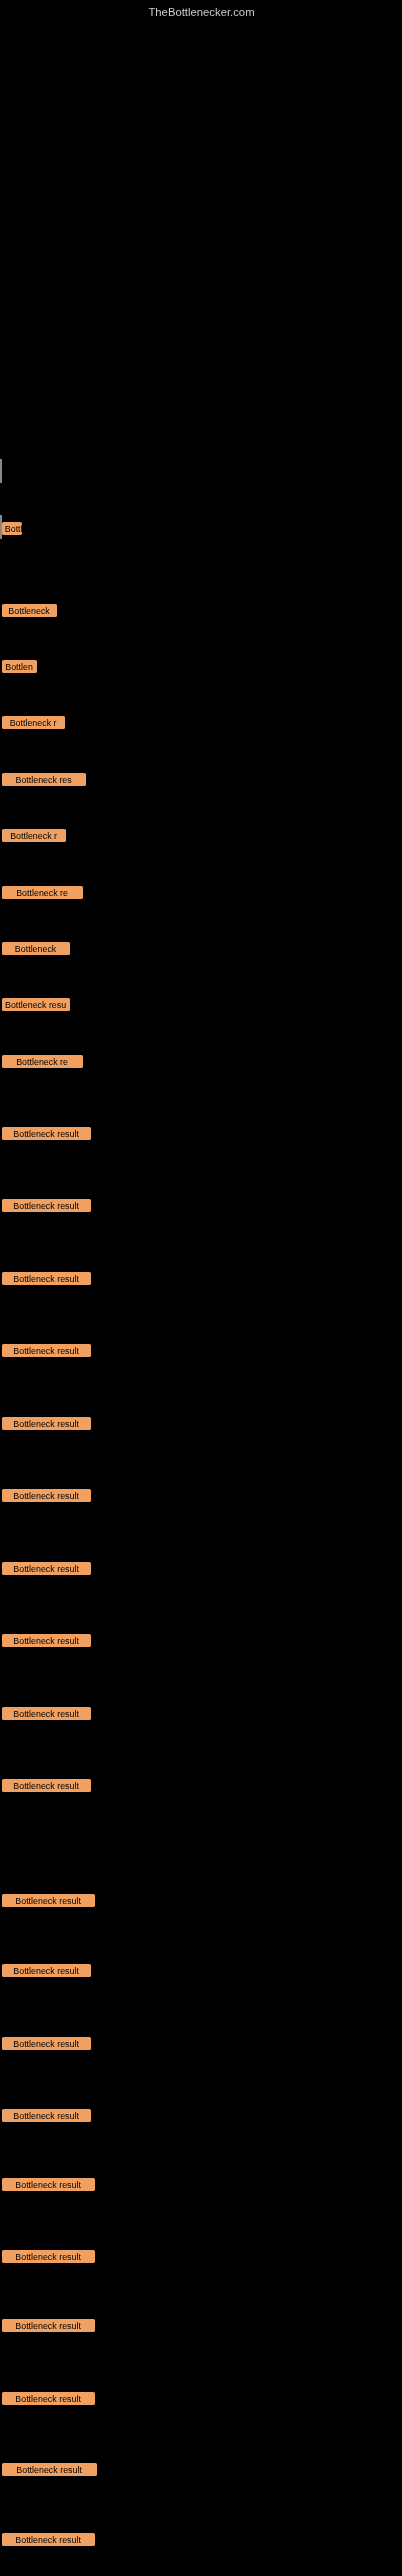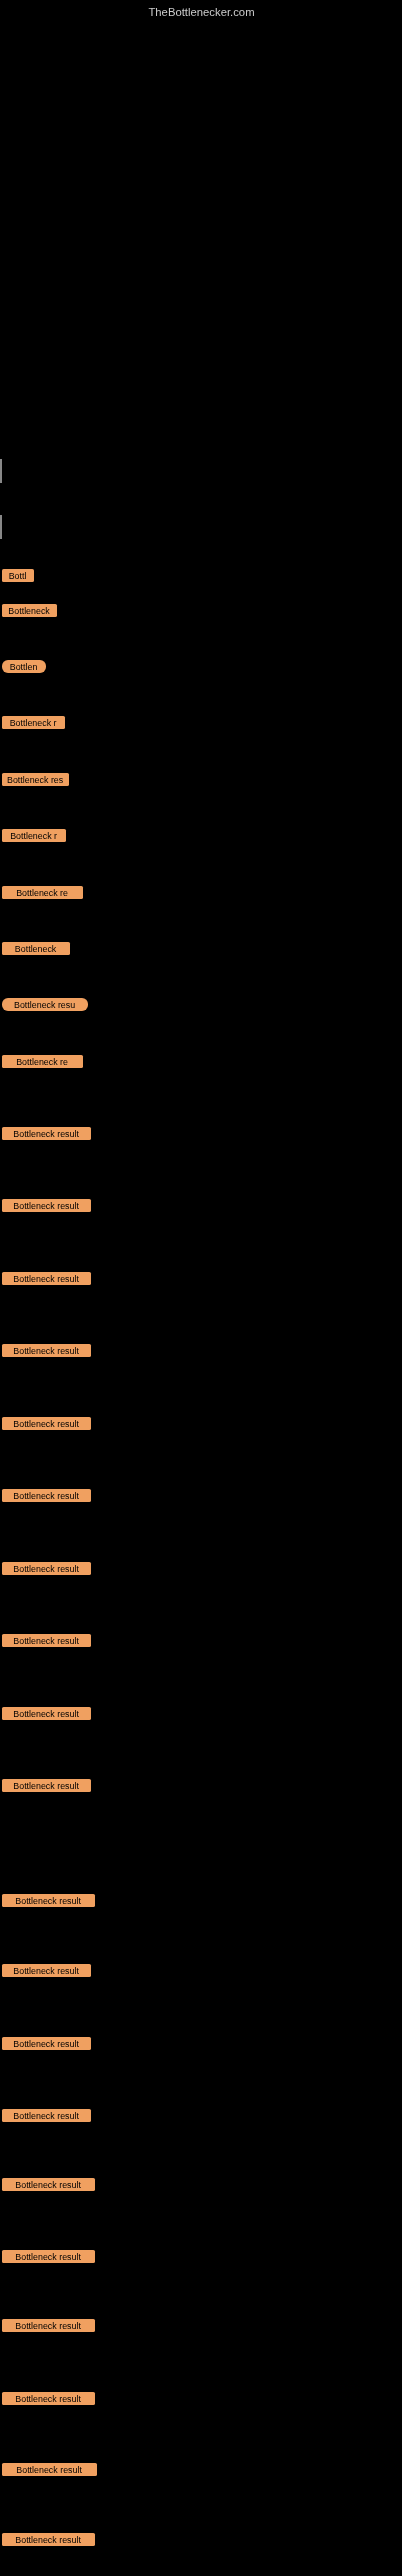--- a/index.html
+++ b/index.html
@@ -51,29 +51,29 @@
   </style>
 </head>
 <body>
 
 <span class="site-title">TheBottlenecker.com</span>
 
 <div id="items-container"></div>
 
 <div class="cursor-line" style="top: 459px;"></div>
 <div class="cursor-line" style="top: 515px;"></div>
-<div class="bottleneck-item" style="top: 569px; width: 32px;">Bottl</div>
+<div class="bottleneck-item" style="top: 522px; width: 20px;">Bottl</div>
 <div class="bottleneck-item" style="top: 604px; width: 55px;">Bottleneck</div>
-<div class="bottleneck-item" style="top: 660px; width: 44px; border-radius: 6px;">Bottlen</div>
+<div class="bottleneck-item" style="top: 660px; width: 35px;">Bottlen</div>
 <div class="bottleneck-item" style="top: 716px; width: 63px;">Bottleneck r</div>
-<div class="bottleneck-item" style="top: 773px; width: 67px;">Bottleneck res</div>
+<div class="bottleneck-item" style="top: 773px; width: 84px;">Bottleneck res</div>
 <div class="bottleneck-item" style="top: 829px; width: 64px;">Bottleneck r</div>
 <div class="bottleneck-item" style="top: 886px; width: 81px;">Bottleneck re</div>
 <div class="bottleneck-item" style="top: 942px; width: 68px;">Bottleneck</div>
-<div class="bottleneck-item" style="top: 998px; width: 86px; border-radius: 6px;">Bottleneck resu</div>
+<div class="bottleneck-item" style="top: 998px; width: 68px;">Bottleneck resu</div>
 <div class="bottleneck-item" style="top: 1055px; width: 81px;">Bottleneck re</div>
 <div class="bottleneck-item" style="top: 1127px; width: 89px;">Bottleneck result</div>
 <div class="bottleneck-item" style="top: 1199px; width: 89px;">Bottleneck result</div>
 <div class="bottleneck-item" style="top: 1272px; width: 89px;">Bottleneck result</div>
 <div class="bottleneck-item" style="top: 1344px; width: 89px;">Bottleneck result</div>
 <div class="bottleneck-item" style="top: 1417px; width: 89px;">Bottleneck result</div>
 <div class="bottleneck-item" style="top: 1489px; width: 89px;">Bottleneck result</div>
 <div class="bottleneck-item" style="top: 1562px; width: 89px;">Bottleneck result</div>
 <div class="bottleneck-item" style="top: 1634px; width: 89px;">Bottleneck result</div>
 <div class="bottleneck-item" style="top: 1707px; width: 89px;">Bottleneck result</div>

